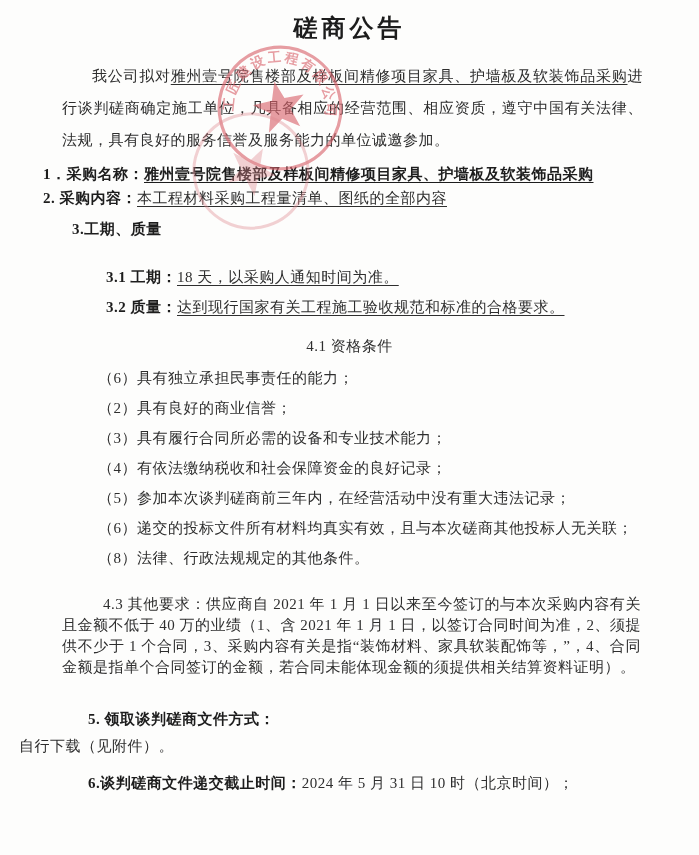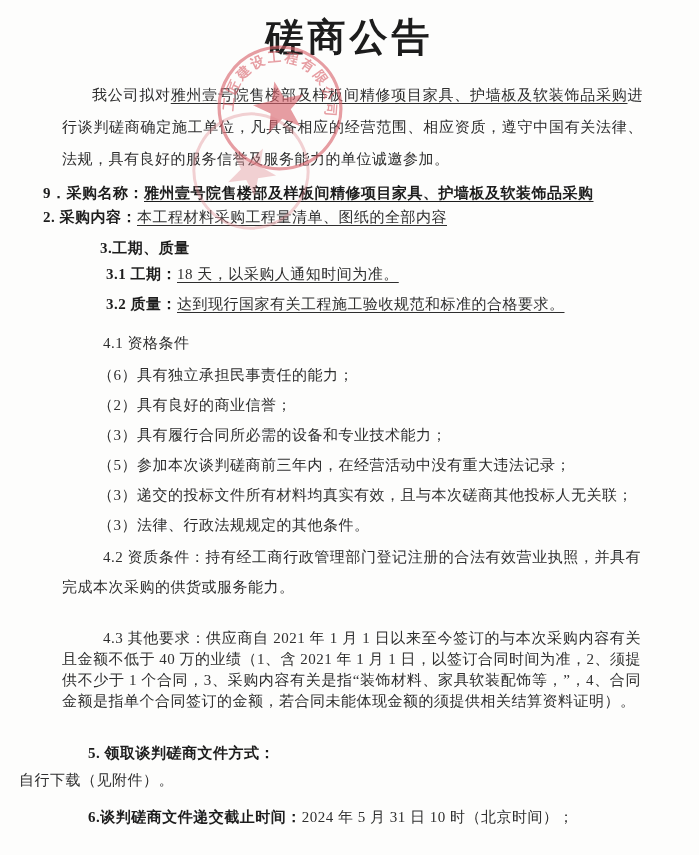--- a/index.html
+++ b/index.html
@@ -7,35 +7,35 @@
     width:699px;height:855px;overflow:hidden;position:relative;
     background:#fdfdfc;
     font-family:"Liberation Serif","DejaVu Serif",serif;
     color:#2e2e2e;
     font-size:15px;
     letter-spacing:0.5px;
   }
   .page{position:relative;width:699px;height:855px;}
   .title{
     margin:0;padding-top:12px;text-align:center;
-    font-size:38px;font-weight:bold;letter-spacing:4px;color:#1c1c1c;
+    font-size:24px;font-weight:bold;letter-spacing:4px;color:#1c1c1c;
   }
   .intro{
     margin:16px 56px 0 62px;line-height:32px;
     text-indent:2em;text-align:justify;
   }
   .u{text-decoration:underline;text-underline-offset:3px;}
   .b{font-weight:bold;color:#1d1d1d;}
   .line{line-height:24px;}
   .item12{margin-left:43px;margin-right:50px;}
   .item1{margin-top:6px;}
-  .h3{margin-left:100px;margin-top:7px;}
+  .h3{margin-left:72px;margin-top:7px;}
   .sub3{margin-left:106px;margin-top:6px;}
-  .sub3.first{margin-top:2px;}
-  .h41{margin-left:103px;margin-top:15px;}
+  .sub3.first{margin-top:24px;}
+  .h41{margin-top:15px;text-align:center;}
   .cond{margin-left:98px;margin-top:10px;line-height:20px;}
   .p42{
     margin:7px 58px 0 62px;line-height:30px;text-align:justify;
     text-indent:41px;
   }
   .p43{
     margin:26px 58px 7px 62px;line-height:21px;text-align:justify;
     text-indent:41px;
   }
   .h5{margin-left:88px;margin-top:29px;}
@@ -69,41 +69,41 @@
       <textPath href="#sealArc" startOffset="8">工匠建设工程有限公司</textPath>
     </text>
   </svg>
   <svg class="seal2" viewBox="0 0 200 200" aria-hidden="true">
     <circle cx="100" cy="100" r="76" fill="none" stroke="currentColor" stroke-width="4"></circle>
     <polygon fill="currentColor" points="100,66 92,89 67.7,89.5 87.1,104.2 80,127.5 100,113.6 120,127.5 112.9,104.2 132.3,89.5 108,89"></polygon>
   </svg>
 
   <p class="intro"><span>我公司拟对</span><span class="u">雅州壹号院售楼部及样板间精修项目家具、护墙板及软装饰品采购</span><span>进行谈判磋商确定施工单位，凡具备相应的经营范围、相应资质，遵守中国有关法律、法规，具有良好的服务信誉及服务能力的单位诚邀参加。</span></p>
 
-  <div class="line item12 item1"><span class="b">9．采购名称：</span><span class="b u">雅州壹号院售楼部及样板间精修项目家具、护墙板及软装饰品采购</span></div>
+  <div class="line item12 item1"><span class="b">1．采购名称：</span><span class="b u">雅州壹号院售楼部及样板间精修项目家具、护墙板及软装饰品采购</span></div>
 
   <div class="line item12"><span class="b">2. 采购内容：</span><span class="u">本工程材料采购工程量清单、图纸的全部内容</span></div>
 
   <div class="line h3 b">3.工期、质量</div>
 
   <div class="line sub3 first"><span class="b">3.1 工期：</span><span class="u">18 天，以采购人通知时间为准。</span></div>
 
   <div class="line sub3"><span class="b">3.2 质量：</span><span class="u">达到现行国家有关工程施工验收规范和标准的合格要求。</span></div>
 
 
   <div class="line h41">4.1 资格条件</div>
 
   <div class="cond">（6）具有独立承担民事责任的能力；</div>
   <div class="cond">（2）具有良好的商业信誉；</div>
   <div class="cond">（3）具有履行合同所必需的设备和专业技术能力；</div>
+  <div class="cond">（4）有依法缴纳税收和社会保障资金的良好记录；</div>
   <div class="cond">（5）参加本次谈判磋商前三年内，在经营活动中没有重大违法记录；</div>
-  <div class="cond">（3）递交的投标文件所有材料均真实有效，且与本次磋商其他投标人无关联；</div>
-  <div class="cond">（3）法律、行政法规规定的其他条件。</div>
+  <div class="cond">（6）递交的投标文件所有材料均真实有效，且与本次磋商其他投标人无关联；</div>
+  <div class="cond">（8）法律、行政法规规定的其他条件。</div>
 
-  <p class="p42">4.2 资质条件：持有经工商行政管理部门登记注册的合法有效营业执照，并具有完成本次采购的供货或服务能力。</p>
 
   <p class="p43">4.3 其他要求：供应商自 2021 年 1 月 1 日以来至今签订的与本次采购内容有关且金额不低于 40 万的业绩（1、含 2021 年 1 月 1 日，以签订合同时间为准，2、须提供不少于 1 个合同，3、采购内容有关是指“装饰材料、家具软装配饰等，”，4、合同金额是指单个合同签订的金额，若合同未能体现金额的须提供相关结算资料证明）。</p>
 
   <div class="line h5 b">5. 领取谈判磋商文件方式：</div>
   <div class="line dl">自行下载（见附件）。</div>
 
   <div class="line h6"><span class="b">6.谈判磋商文件递交截止时间：</span><span>2024 年 5 月 31 日 10 时（北京时间）；</span></div>
 
 </div>
 

